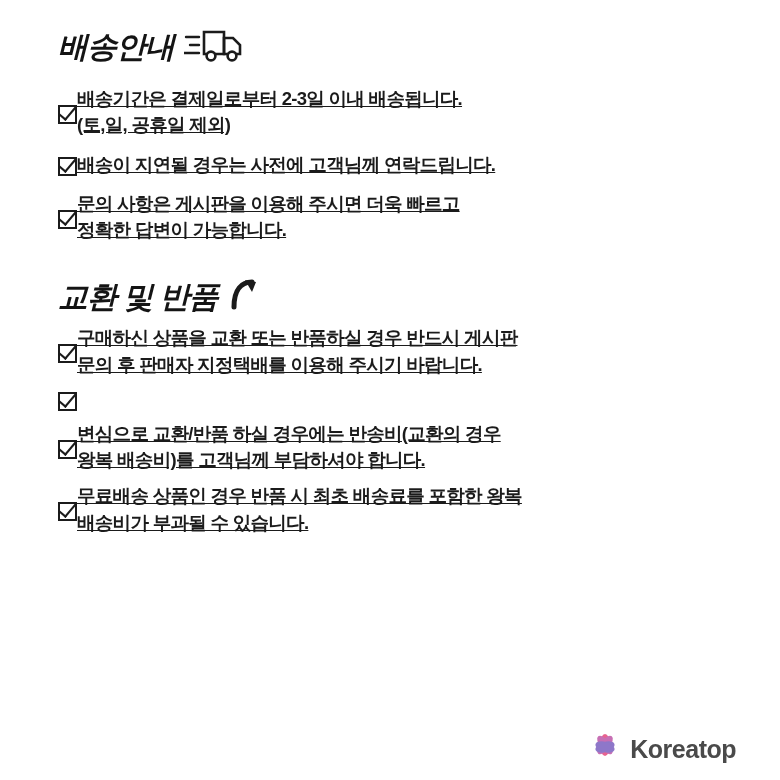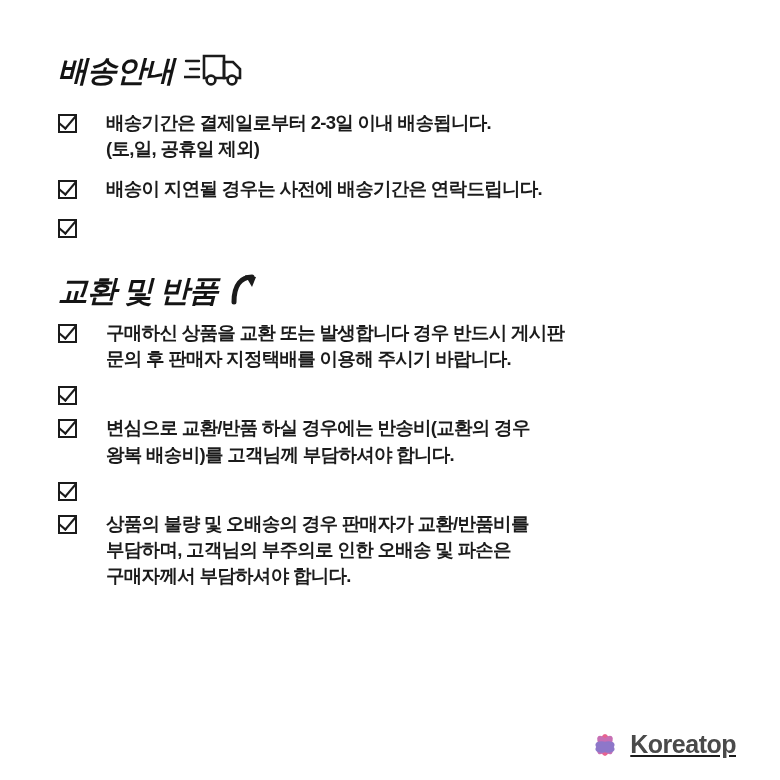--- a/index.html
+++ b/index.html
@@ -12,21 +12,21 @@
     background: #ffffff;
     font-family: "Liberation Sans", sans-serif;
     color: #1b1b1b;
     overflow: hidden;
   }
   .page {
     position: relative;
     width: 780px;
     height: 780px;
     box-sizing: border-box;
-    padding: 40px 46px 0 46px;
+    padding: 16px 46px 0 46px;
   }
 
   
   .section-head {
     display: flex;
     align-items: center;
     gap: 10px;
   }
   .section-head .title {
     font-size: 30px;
@@ -43,23 +43,24 @@
   .return-icon { display: block; }
 
   
   .notice-list {
     list-style: none;
     margin: 0;
     padding: 0 0 0 12px;
   }
   .notice-item {
     display: flex;
-    align-items: flex-start;
-    gap: 29px;
+    align-items: center;
+    gap: 0;
     margin-bottom: 13px;
+    text-decoration: underline;
   }
   #exchange-section .notice-item { margin-bottom: 10px; }
 
   .check-box {
     flex: 0 0 auto;
     width: 19px;
     height: 19px;
     margin-top: 4px;
     position: relative;
     border: 2px solid #1b1b1b;
@@ -85,23 +86,22 @@
     color: #1b1b1b;
     white-space: pre-line;
   }
 
   
   .brand {
     position: absolute;
     right: 44px;
     bottom: 16px;
     display: flex;
-    align-items: flex-start;
+    align-items: flex-end;
     gap: 8px;
-    text-decoration: underline;
   }
   .brand-name {
     font-size: 25px;
     font-weight: 700;
     color: #4a4a4a;
     letter-spacing: -0.5px;
   }
 </style>
 </head>
 <body>
@@ -125,61 +125,59 @@
     </div>
 
     <ul class="notice-list">
       <li class="notice-item">
         <span class="check-box"></span>
         <span class="item-text">배송기간은 결제일로부터 2-3일 이내 배송됩니다.
 (토,일, 공휴일 제외)</span>
       </li>
       <li class="notice-item">
         <span class="check-box"></span>
-        <span class="item-text">배송이 지연될 경우는 사전에 배송기간은 연락드립니다.</span>
+        <span class="item-text">배송이 지연될 경우는 사전에 고객님께 연락드립니다.</span>
       </li>
       <li class="notice-item">
         <span class="check-box"></span>
+        <span class="item-text">문의 사항은 게시판을 이용해 주시면 더욱 빠르고
+정확한 답변이 가능합니다.</span>
       </li>
     </ul>
   </section>
 
   <section id="exchange-section" style="margin-top:34px;">
     <div class="section-head">
       <span class="title">교환 및 반품</span>
       <span class="return-icon">
         <svg width="36" height="34" viewBox="0 0 36 34" fill="none" xmlns="http://www.w3.org/2000/svg">
           <path d="M6 30 C6 12 14 5 24 5" stroke="#1b1b1b" stroke-width="5" stroke-linecap="round" fill="none"></path>
           <path d="M17 3 L28 5 L24 15 Z" fill="#1b1b1b"></path>
         </svg>
       </span>
     </div>
 
     <ul class="notice-list">
       <li class="notice-item">
         <span class="check-box"></span>
-        <span class="item-text">구매하신 상품을 교환 또는 발생합니다 경우 반드시 게시판
+        <span class="item-text">구매하신 상품을 교환 또는 반품하실 경우 반드시 게시판
 문의 후 판매자 지정택배를 이용해 주시기 바랍니다.</span>
       </li>
       <li class="notice-item">
         <span class="check-box"></span>
       </li>
       <li class="notice-item">
         <span class="check-box"></span>
         <span class="item-text">변심으로 교환/반품 하실 경우에는 반송비(교환의 경우
 왕복 배송비)를 고객님께 부담하셔야 합니다.</span>
       </li>
       <li class="notice-item">
         <span class="check-box"></span>
-      </li>
-      <li class="notice-item">
-        <span class="check-box"></span>
-        <span class="item-text">상품의 불량 및 오배송의 경우 판매자가 교환/반품비를
-부담하며, 고객님의 부주의로 인한 오배송 및 파손은
-구매자께서 부담하셔야 합니다.</span>
+        <span class="item-text">무료배송 상품인 경우 반품 시 최초 배송료를 포함한 왕복
+배송비가 부과될 수 있습니다.</span>
       </li>
     </ul>
   </section>
 
   <div class="brand">
     <span>
       <svg width="34" height="30" viewBox="0 0 34 30" xmlns="http://www.w3.org/2000/svg">
         <ellipse cx="17" cy="15" rx="5" ry="11" fill="#e8638f"></ellipse>
         <ellipse cx="17" cy="15" rx="5" ry="11" fill="#c76fb4" transform="rotate(38 17 15)"></ellipse>
         <ellipse cx="17" cy="15" rx="5" ry="11" fill="#c76fb4" transform="rotate(-38 17 15)"></ellipse>

